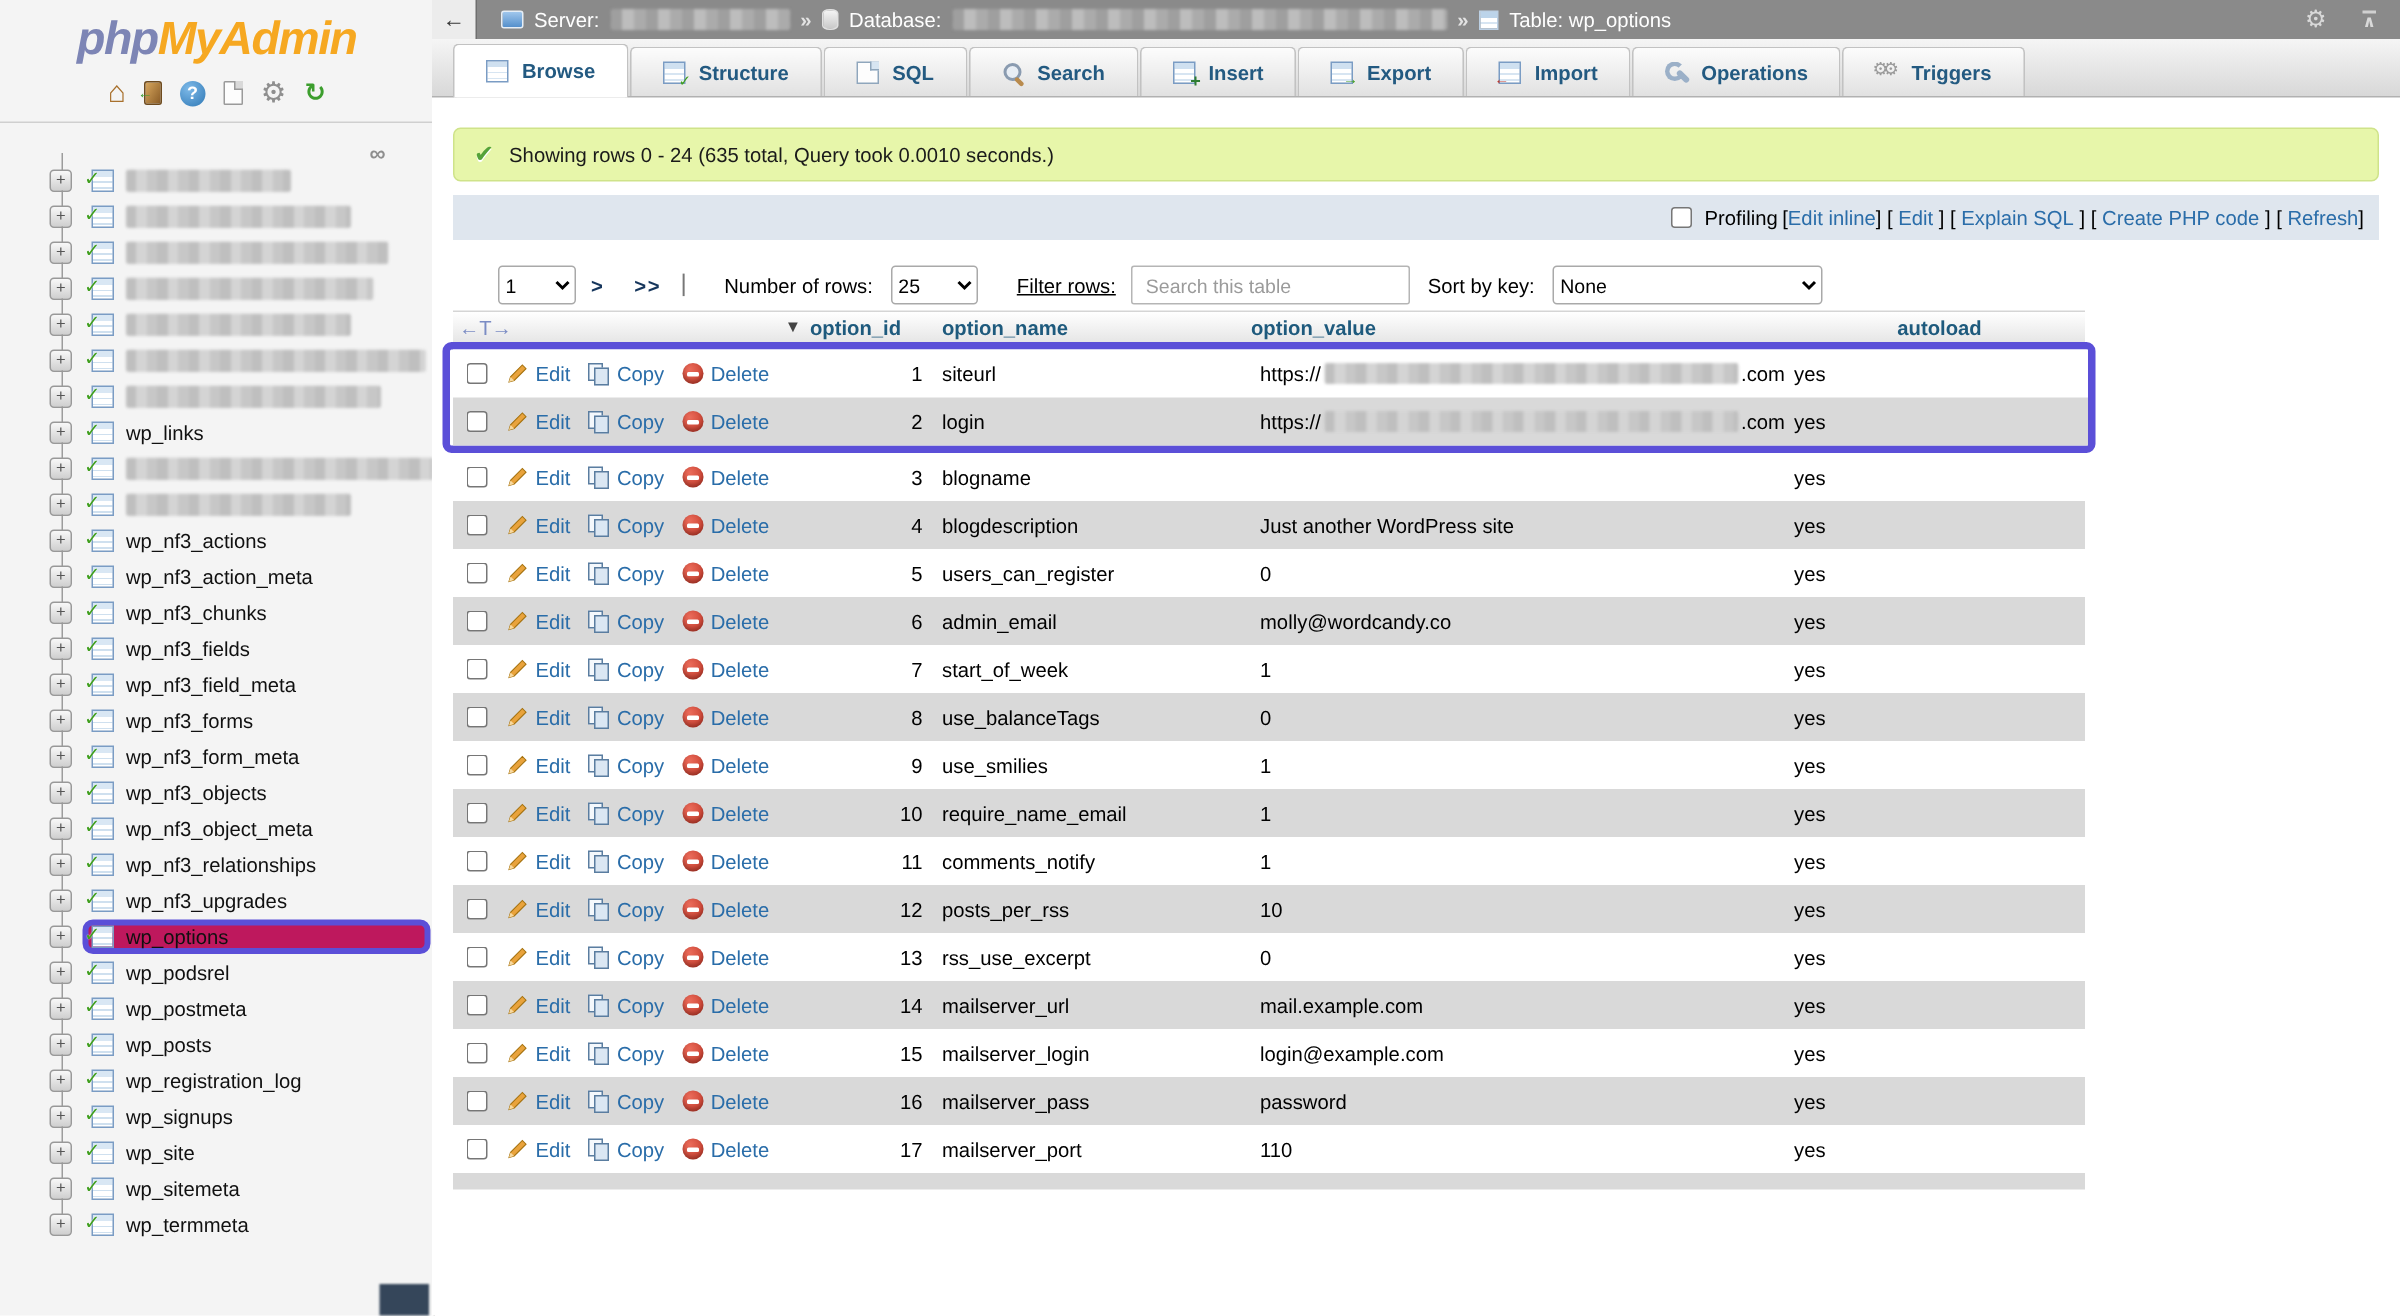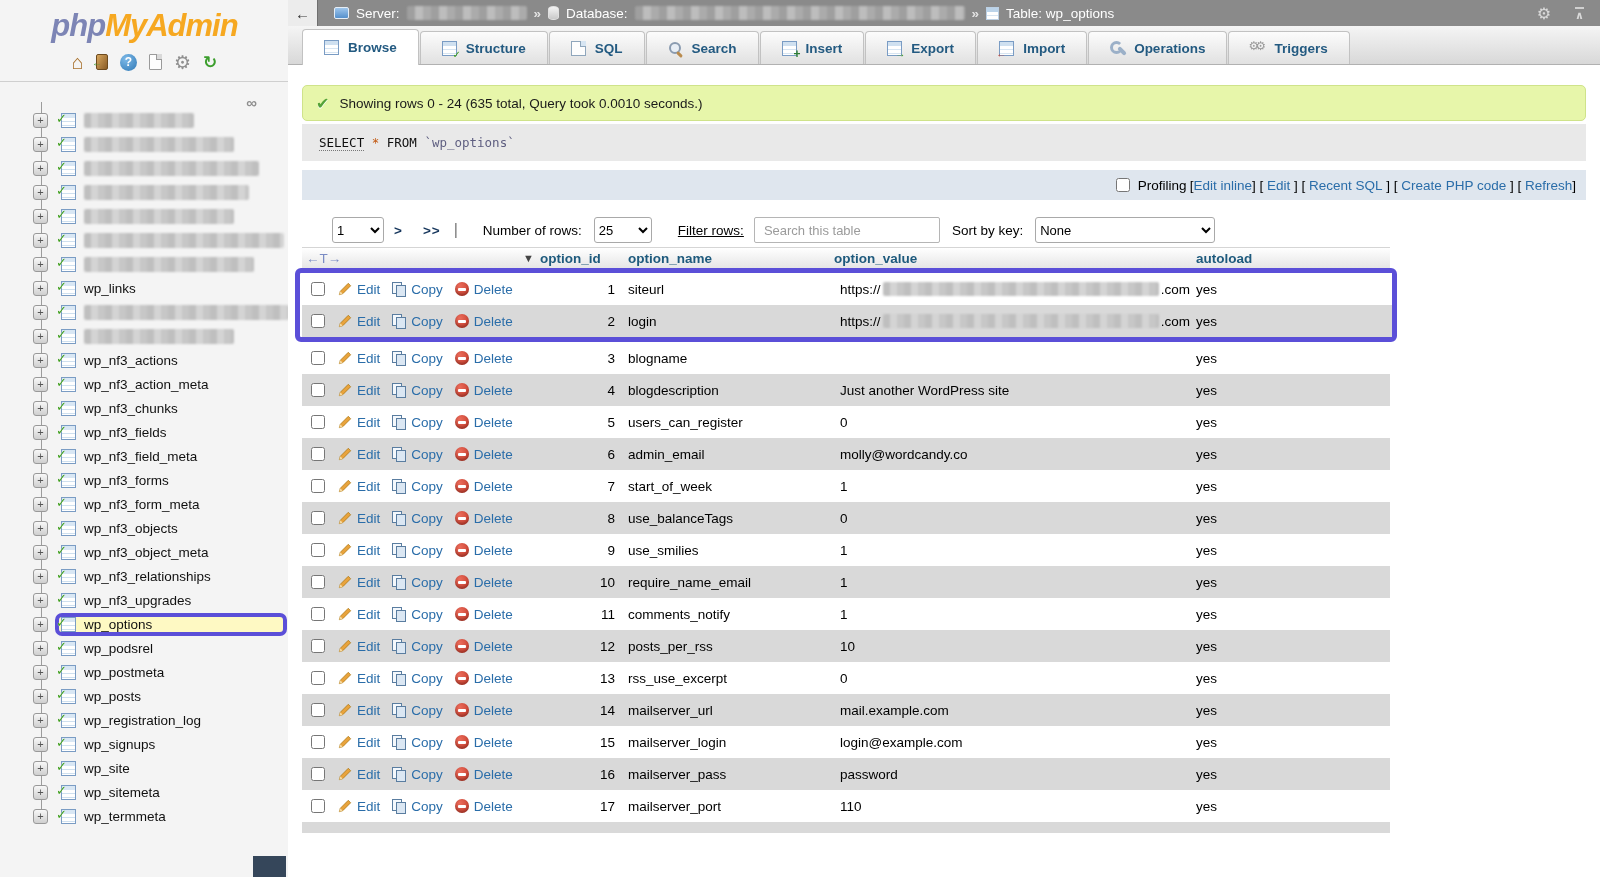--- a/index.html
+++ b/index.html
@@ -45,21 +45,21 @@
   .tree-item { display:flex; align-items:center; height:24px; position:relative; cursor:pointer; }
   .expander { width:15px; height:15px; flex:0 0 15px; background:linear-gradient(#f8f8f8,#cfcfcf);
     border:1px solid #999; border-radius:3px; display:inline-flex; align-items:center; justify-content:center;
     font-size:11px; line-height:1; color:#555; margin-right:7px; z-index:1; }
   .ticon { width:15px; height:15px; flex:0 0 15px; border:1px solid #7a9cc4; position:relative; margin-right:8px;
     background:linear-gradient(to bottom,#d9e7f4 0 4px,rgba(0,0,0,0) 4px),
                repeating-linear-gradient(to bottom,#ffffff 0 3px,#cfe0ef 3px 4px); }
   .ticon::after { content:'✓'; position:absolute; left:-6px; top:-3px; color:#3f9e1d; font-weight:bold; font-size:13px; text-shadow:0 0 1px #fff; }
   .tree-label { font-size:13.5px; color:#101010; white-space:nowrap; }
   .tree-body { display:flex; align-items:flex-start; flex:1; border:4px solid rgba(0,0,0,0); border-radius:7px; padding:0 4px 0 2px; margin-right:2px; min-height:23px; }
-  .tree-item.selected .tree-body { border-color:#5b4fd8; background:#fef9c3; }
+  .tree-item.selected .tree-body { border-color:#5b4fd8; background:#be185d; }
   .corner-dark { position:absolute; right:3px; bottom:0; width:33px; height:21px; background:#35465a; filter:blur(.6px); }
 
   
   #main { position:absolute; left:288px; top:0; width:1312px; height:877px; background:#fff; }
 
   .topbar { height:26px; background:#8a8a8a; display:flex; align-items:center; gap:7px; color:#fff; font-size:13.5px; }
   .back-btn { width:30px; height:26px; background:#ececec; border:none; border-right:1px solid #6f6f6f;
     color:#333; font-size:15px; cursor:pointer; margin-right:9px; flex:0 0 30px; }
   .crumb-sep { color:#e3e3e3; font-weight:bold; }
   .server-ic { width:15px; height:12px; background:linear-gradient(#9fc6ec,#5590cc); border:1px solid #e6eef6; border-radius:2px; }
@@ -128,21 +128,21 @@
   .options-link { margin:17px 0 5px 14px; color:#2a6da9; cursor:pointer; }
 
   .dtable { margin-left:14px; width:1088px; }
   .grid { display:grid; grid-template-columns:238px 88px 206px 356px 1fr; }
   .thead { height:21px; align-items:center; background:linear-gradient(#ffffff,#e6e6e6);
     border-top:1px solid #d5d5d5; color:#1e5a7d; font-weight:bold; }
   .hdr-ctl { display:flex; justify-content:space-between; align-items:center; padding:0 6px 0 4px; }
   .col-move { color:#7b8cc4; font-weight:normal; cursor:pointer; }
   .sort-ic { color:#444; font-size:11px; cursor:pointer; }
   .thead .col { cursor:pointer; }
-  .thead .col:last-child { padding-left:6px; }
+  .thead .col:last-child { padding-left:6px;text-align:center; }
 
   .row { height:32px; align-items:center; color:#000; }
   .rows-wrap div.row:nth-of-type(odd) { background:#fff; }
   .rows-wrap div.row:nth-of-type(even) { background:#d9d9d9; }
   .hl-wrap { border:5px solid #5b4fd8; border-radius:6px; margin-left:-7px; width:calc(100% + 14px); padding-left:2px; background:#fff; }
   .hl-wrap div.row:nth-of-type(odd) { background:#fff; }
   .hl-wrap div.row:nth-of-type(even) { background:#d9d9d9; }
   .actions { display:flex; align-items:center; padding-left:9px; }
   .actions input { width:14px; height:14px; margin-right:13px; }
   .act { display:inline-flex; align-items:center; gap:5px; color:#2a6da9; cursor:pointer; margin-right:12px; }
@@ -517,47 +517,41 @@
         <span class="tab-ic" data-icon="triggers"></span>
         <span>Triggers</span>
       </div>
     </div>
 
   <div class="success-bar">
     <span class="check-ic">✔</span>
     <span>Showing rows 0 - 24 (635 total, Query took 0.0010 seconds.)</span>
   </div>
 
-  <div class="sql-box">
-    <span class="kw u">SELECT</span>
-    <span class="op">*</span>
-    <span class="kw">FROM</span>
-    <span class="idf">`wp_options`</span>
-  </div>
 
   <div class="profiling-bar">
     <input type="checkbox" style="">
     <span>Profiling</span>
     <span style="display:inline-flex">
 
         <span style="display:inline-flex">
           <span class="prof-br">[</span>
           <span class="prof-link">Edit inline</span>
           <span class="prof-br">] </span>
         </span>
 
         <span style="display:inline-flex">
           <span class="prof-br">[ </span>
           <span class="prof-link">Edit</span>
           <span class="prof-br"> ] </span>
         </span>
 
         <span style="display:inline-flex">
           <span class="prof-br">[ </span>
-          <span class="prof-link">Recent SQL</span>
+          <span class="prof-link">Explain SQL</span>
           <span class="prof-br"> ] </span>
         </span>
 
         <span style="display:inline-flex">
           <span class="prof-br">[ </span>
           <span class="prof-link">Create PHP code</span>
           <span class="prof-br"> ] </span>
         </span>
 
         <span style="display:inline-flex">

